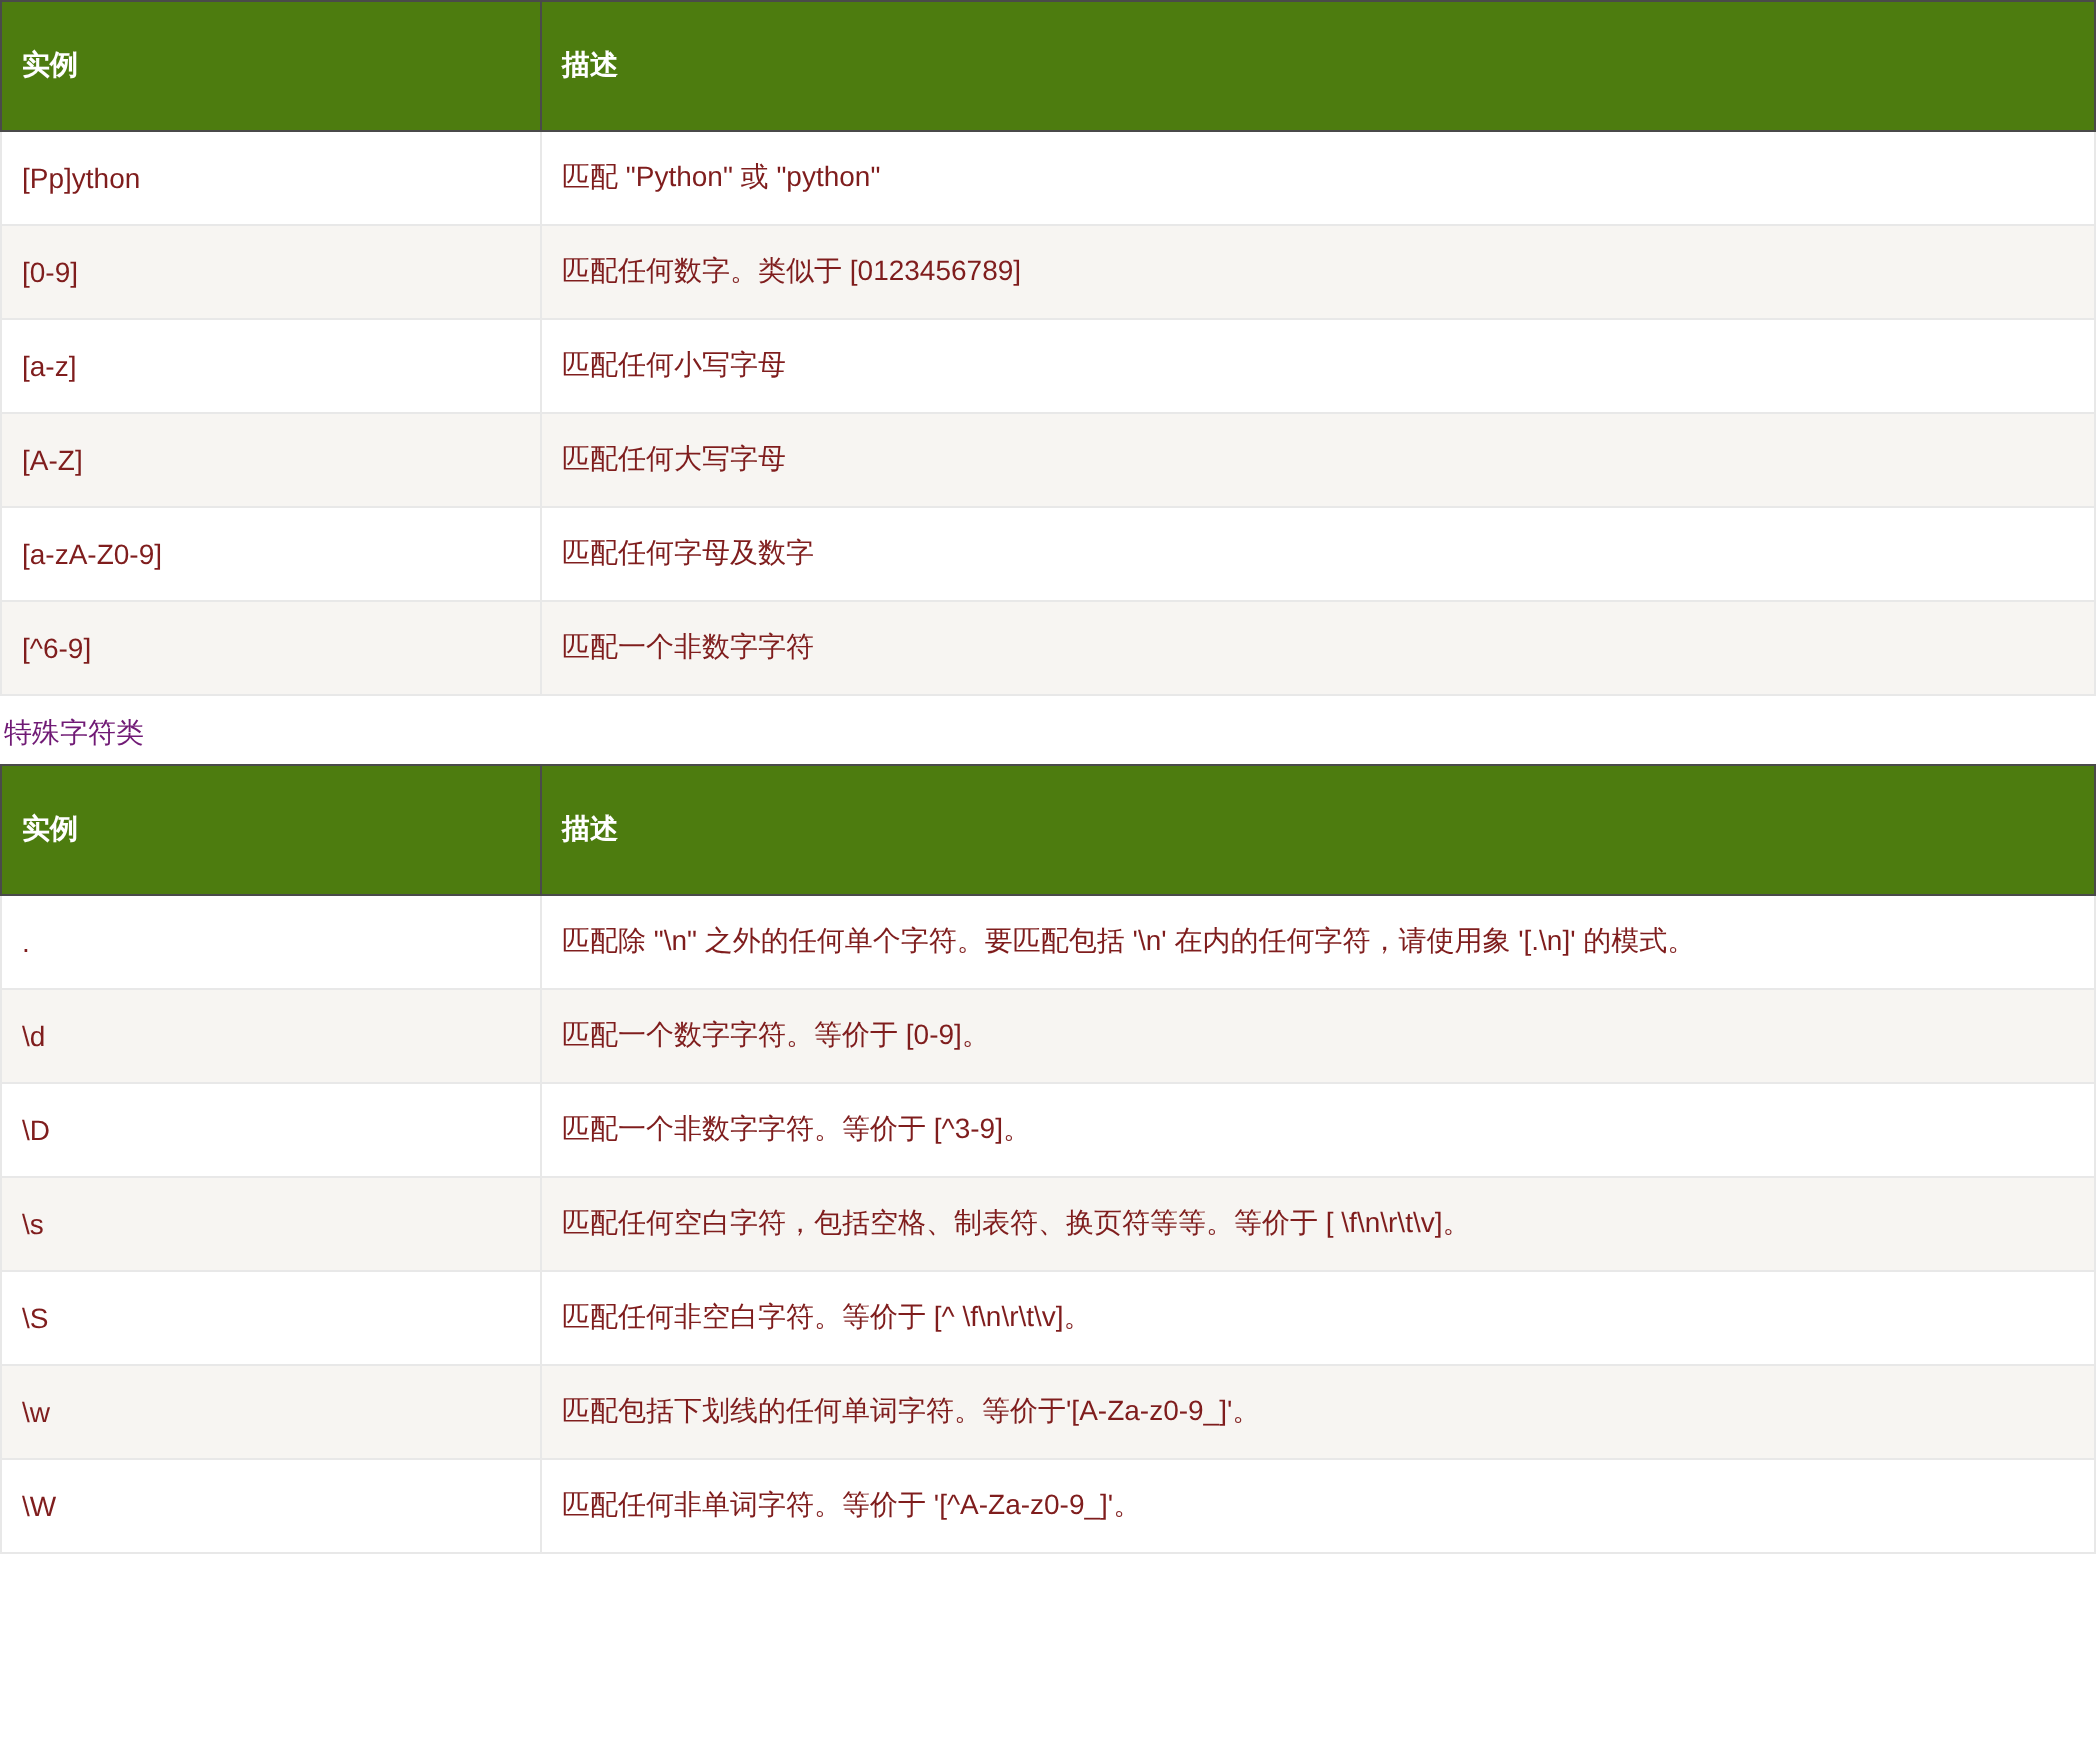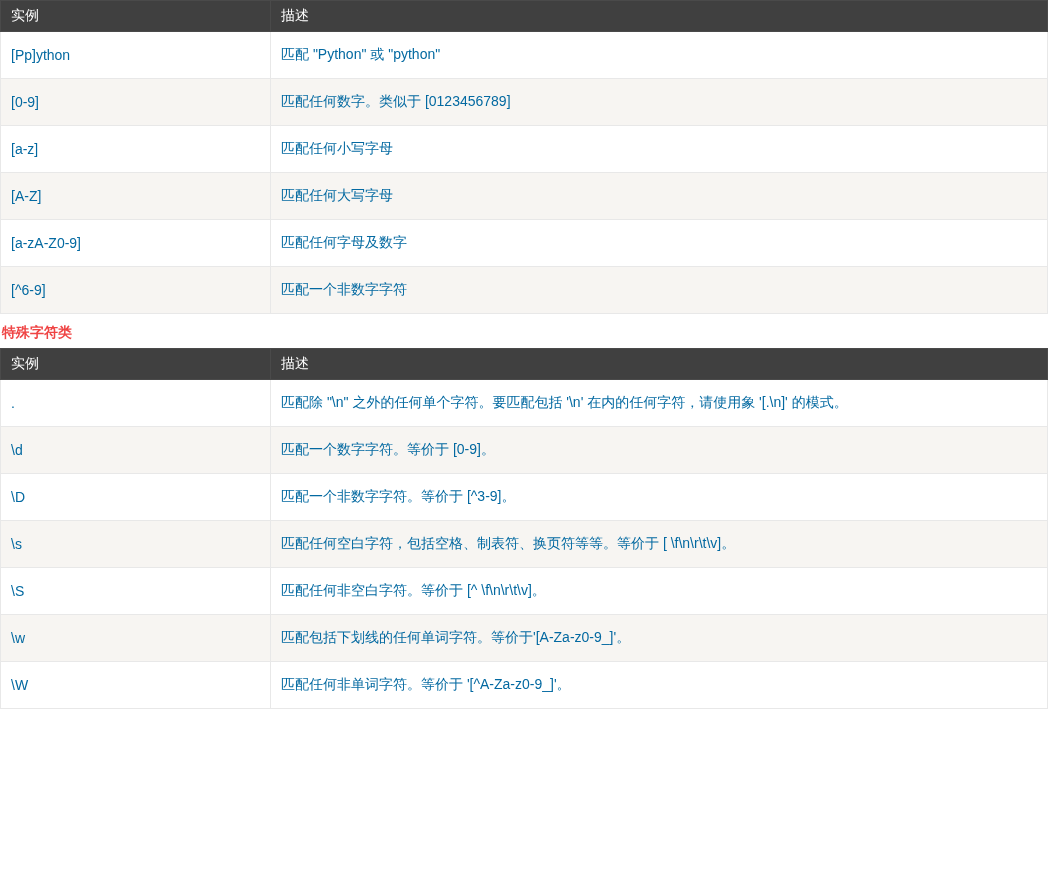--- a/index.html
+++ b/index.html
@@ -11,48 +11,48 @@
     color: #333;
     background: #fff;
     width: 1048px;
   }
   table {
     width: 100%;
     border-collapse: collapse;
     table-layout: fixed;
   }
   th {
-    background: #404040;
+    background: #4d7c0f;
     color: #fff;
     text-align: left;
-    font-weight: normal;
-    padding: 6px 10px;
+    font-weight: bold;
+    padding: 23px 10px;
     font-size: 14px;
     border: 1px solid #4a4a4a;
   }
   td {
     padding: 14px 10px;
     border: 1px solid #e8e8e8;
-    color: #0369a1;
+    color: #7f1d1d;
     font-size: 14px;
     vertical-align: middle;
     word-break: break-all;
   }
   tbody tr:nth-child(even) td {
     background: #f7f5f2;
   }
   tbody tr:nth-child(odd) td {
     background: #ffffff;
   }
   col.col-example { width: 270px; }
   col.col-desc { width: auto; }
   .section-heading {
-    font-weight: bold;
+    font-weight: normal;
     font-size: 14px;
-    color: #ef4444;
+    color: #701a75;
     padding: 10px 2px 6px 2px;
   }
 </style>
 </head>
 <body>
 
 <table>
   <colgroup>
       <col class="col-example">
       <col class="col-desc">

